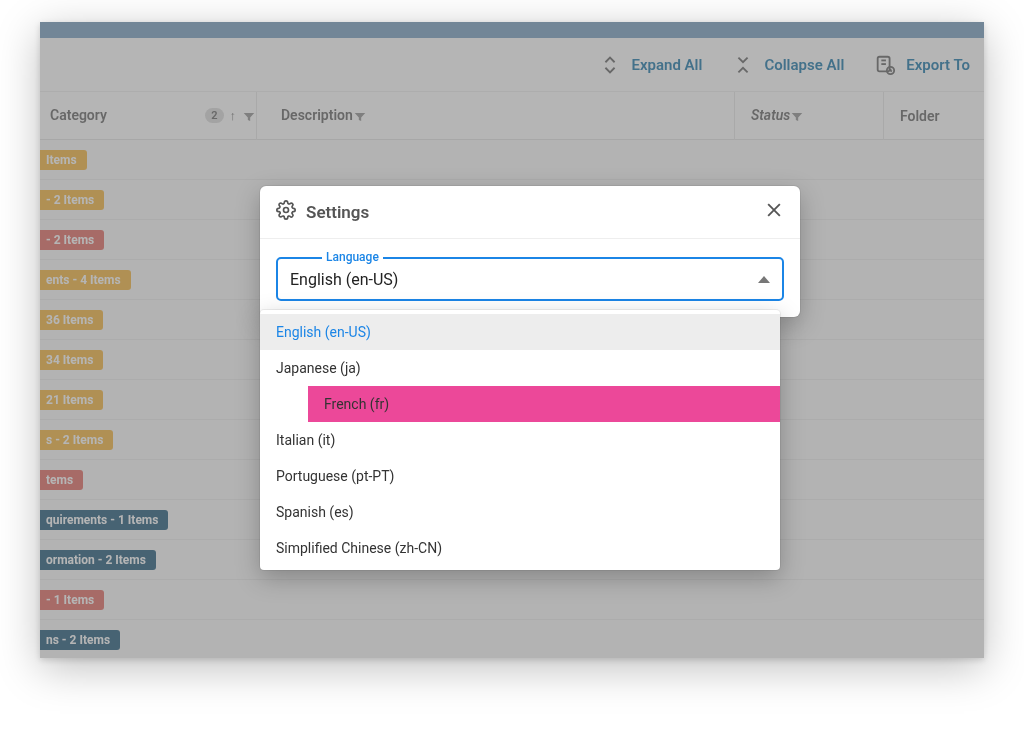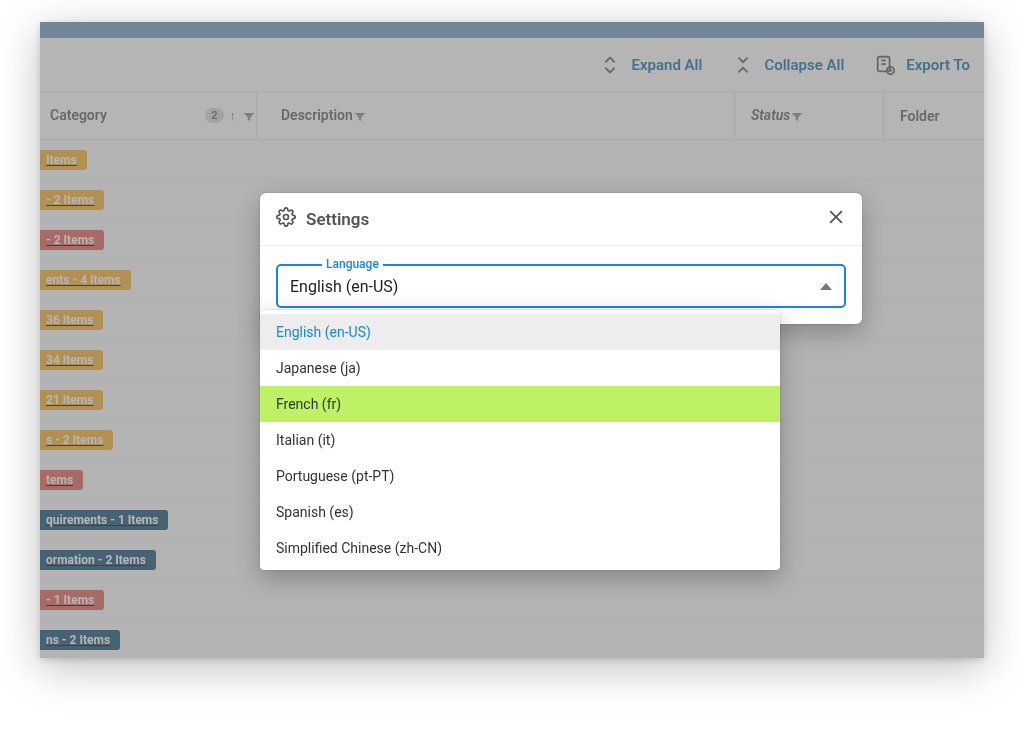--- a/index.html
+++ b/index.html
@@ -28,37 +28,37 @@
   .colrow .cat   { width:216px; padding-left:10px; display:flex; align-items:center; gap:6px;}
   .colrow .desc  { flex:1; padding-left:24px; display:flex; align-items:center; justify-content:flex-start; padding-right:12px;}
   .colrow .status{ width:148px; display:flex; align-items:center; padding:0 16px;font-style:italic;}
   .colrow .folder{ width:100px; padding-left:16px;}
   .sep { width:1px; height:48px; background:#e4e4e4; }
   .badge-count { background:#d7d7d7; color:#555; font-size:11px;
     border-radius:9px; padding:1px 6px; }
   .arrow-up { font-size:13px; color:#666; }
   .filter-ico svg { width:14px; height:14px; vertical-align:middle; }
   
-  .body { overflow:hidden;text-decoration:underline; }
+  .body { overflow:hidden; }
   .row { height:40px; display:flex; align-items:center; border-bottom:1px solid #ebebeb; }
   .pill {
     display:inline-block; padding:3px 10px; border-radius:3px; color:#fff;
     font-size:12px; font-weight:700; margin-left:-4px; 
     white-space:nowrap;
   }
   .amber { background:#f3ad29; }
   .red   { background:#e15c52; }
   .teal  { background:#0c4a6e; }
   
   .dim {
     position:absolute; inset:0; background:rgba(120,120,120,.55);
   }
   
   .dialog {
-    position:absolute; left:220px; top:171px; width:602px;
+    position:absolute; left:220px; top:164px; width:540px;
     background:#fff; border-radius:6px;
     box-shadow:0 8px 24px rgba(0,0,0,.25), 0 0 0 1px rgba(0,0,0,.06);
   }
   .dlg-hdr {
     display:flex; align-items:center; gap:10px; padding:14px 16px;
     border-bottom:1px solid #eee; color:#555; font-size:17px; font-weight:600;
   }
   .dlg-hdr .close { margin-left:auto; cursor:pointer; color:#555; }
   .dlg-body { padding:18px 16px 16px; }
   .select-field {
@@ -74,21 +74,21 @@
     border-right:6px solid transparent; border-bottom:7px solid #777; }
   
   .options {
     position:absolute; left:220px; top:288px; width:520px;
     background:#fff; border-radius:4px;
     box-shadow:0 8px 24px rgba(0,0,0,.25), 0 0 0 1px rgba(0,0,0,.06);
     padding:4px 0;
   }
   .opt { padding:10px 16px; font-size:14px; color:#333; cursor:pointer; }
   .opt.selected { color:#1b85e6; background:#ededed; }
-  .opt.hover-fx2 { background:#bef264; }
+  .opt.hover-fx2 { background:#ec4899;margin-left:48px; }
 </style>
 </head>
 <body>
 
 <div class="stage">
   <div class="bluebar"></div>
 
   <div class="toolbar">
     <div class="btn">
       <span class="icon">

